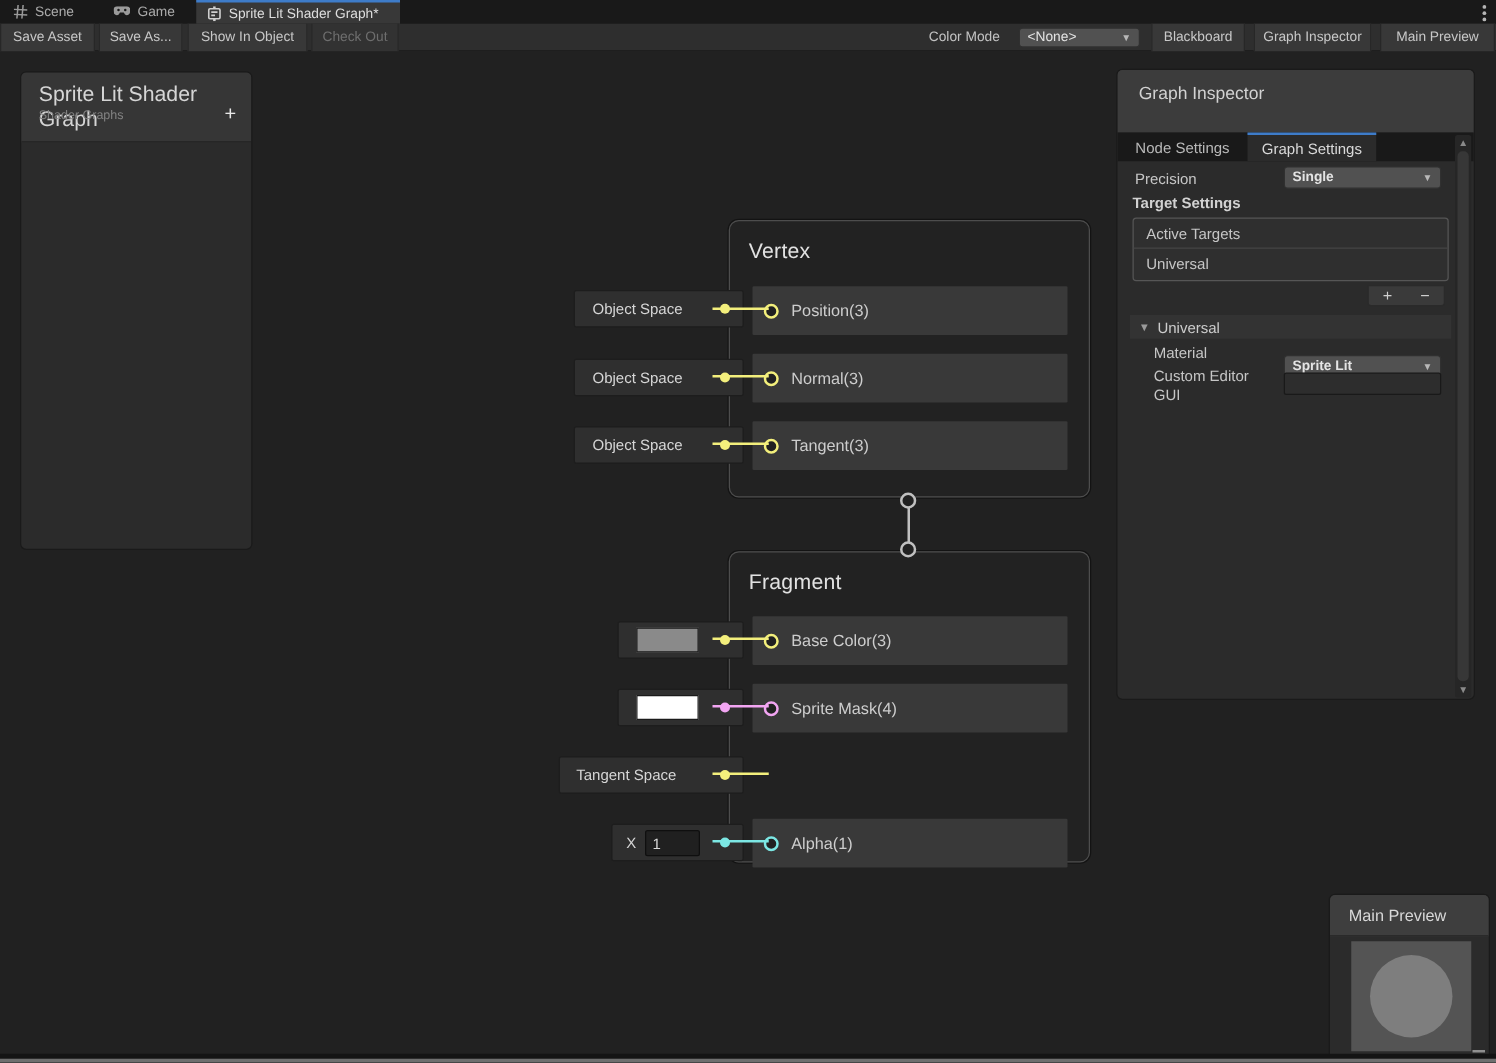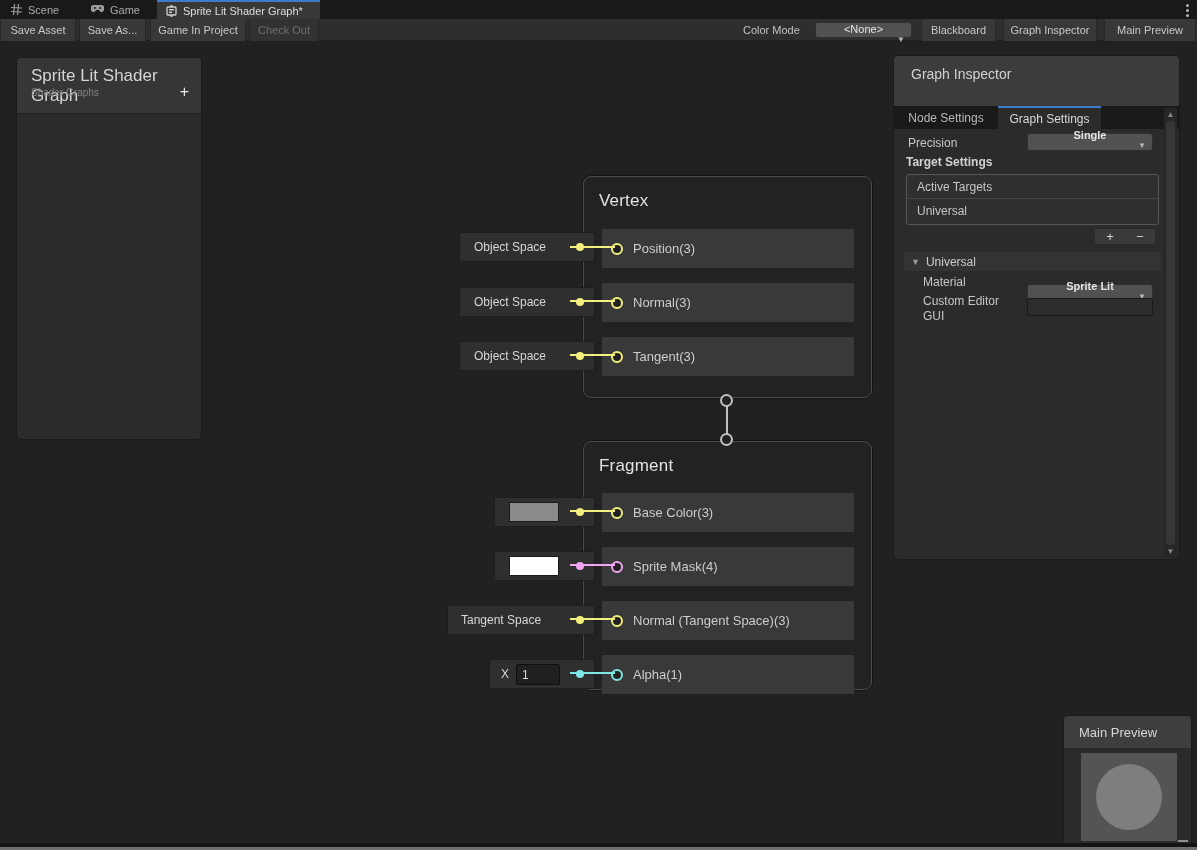--- a/index.html
+++ b/index.html
@@ -15,21 +15,21 @@
   .overflow-dots { position:absolute; right:8px; top:4px; width:3px; display:flex; flex-direction:column; gap:2px; }
   .overflow-dots i { width:3px; height:3px; border-radius:50%; background:#b5b5b5; display:block; }
   
   .toolbar { position:absolute; left:0; top:19px; width:1197px; height:22px; background:#2e2e2e;
     border-bottom:1px solid #1e1e1e; }
   .tb-btn { position:absolute; top:0; height:22px; display:flex; align-items:center; justify-content:center;
     background:#383838; color:#c8c8c8; font-size:11px; border-left:1px solid #272727; border-right:1px solid #272727; }
   .tb-btn.disabled { color:#6e6e6e; background:#323232; }
   .tb-label { position:absolute; top:0; height:22px; display:flex; align-items:center; color:#c2c2c2; font-size:11px; }
   .dropdown { background:#515151; border-radius:3px; color:#e4e4e4; font-size:11px;
-    display:flex; align-items:center; padding:0 6px; border:1px solid #303030;flex-direction:column; }
+    display:flex; align-items:center; padding:0 6px; border:1px solid #303030; }
   .dropdown .dd-arrow { margin-left:auto; font-size:8px; color:#b8b8b8; }
   
   .blackboard { position:absolute; left:16px; top:57px; width:186px; height:383px;
     background:#2b2b2b; border:1px solid #1a1a1a; border-radius:5px; overflow:hidden; }
   .bb-header { height:56px; background:#363636; border-bottom:1px solid #222; position:relative; }
   .bb-title { position:absolute; left:14px; top:8px; font-size:17px; color:#d5d5d5; }
   .bb-sub { position:absolute; left:14px; top:29px; font-size:10px; color:#828282; }
   .bb-add { position:absolute; right:12px; top:26px; font-size:16px; color:#e8e8e8; line-height:16px; cursor:default; }
   
   .node { position:absolute; width:289px; background:rgba(34,34,34,0.93);
@@ -129,21 +129,21 @@
   <div class="overflow-dots">
       <i></i>
       <i></i>
       <i></i>
     </div>
 </div>
 
 <div class="toolbar">
   <div class="tb-btn" style="left:0; width:76px;">Save Asset</div>
   <div class="tb-btn" style="left:79px; width:67px;">Save As...</div>
-  <div class="tb-btn" style="left:150px; width:96px;">Game In Project</div>
+  <div class="tb-btn" style="left:150px; width:96px;">Show In Object</div>
   <div class="tb-btn disabled" style="left:249px; width:70px;">Check Out</div>
 
   <div class="tb-label" style="left:743px;">Color Mode</div>
   <div class="dropdown abs" style="left:815px; top:3px; width:97px; height:16px;">
     <span>&lt;None&gt;</span>
     <span class="dd-arrow">▼</span>
   </div>
   <div class="tb-btn" style="left:921px; width:75px;">Blackboard</div>
   <div class="tb-btn" style="left:1003px; width:94px;">Graph Inspector</div>
   <div class="tb-btn" style="left:1104px; width:92px;">Main Preview</div>
@@ -197,24 +197,20 @@
 <div class="node" style="left:583px; top:441px; height:249px;">
   <div class="node-title">Fragment</div>
   <div class="port-row" style="top:51px;">
     <span class="port-circle" style="border-color: rgb(243, 239, 124);"></span>
     <span class="port-label">Base Color(3)</span>
   </div>
   <div class="port-row" style="top:105px;">
     <span class="port-circle" style="border-color: rgb(242, 165, 242);"></span>
     <span class="port-label">Sprite Mask(4)</span>
   </div>
-  <div class="port-row" style="top:159px;">
-    <span class="port-circle" style="border-color: rgb(243, 239, 124);"></span>
-    <span class="port-label">Normal (Tangent Space)(3)</span>
-  </div>
   <div class="port-row" style="top:213px;">
     <span class="port-circle" style="border-color: rgb(124, 231, 228);"></span>
     <span class="port-label">Alpha(1)</span>
   </div>
 </div>
 
 <div class="wire" style="left: 570px; top: 510px; width: 45px; background: rgb(243, 239, 124);"></div>
 <div class="wire" style="left: 570px; top: 564px; width: 45px; background: rgb(242, 165, 242);"></div>
 <div class="wire" style="left: 570px; top: 618px; width: 45px; background: rgb(243, 239, 124);"></div>
 <div class="wire" style="left: 570px; top: 672px; width: 45px; background: rgb(124, 231, 228);"></div>

